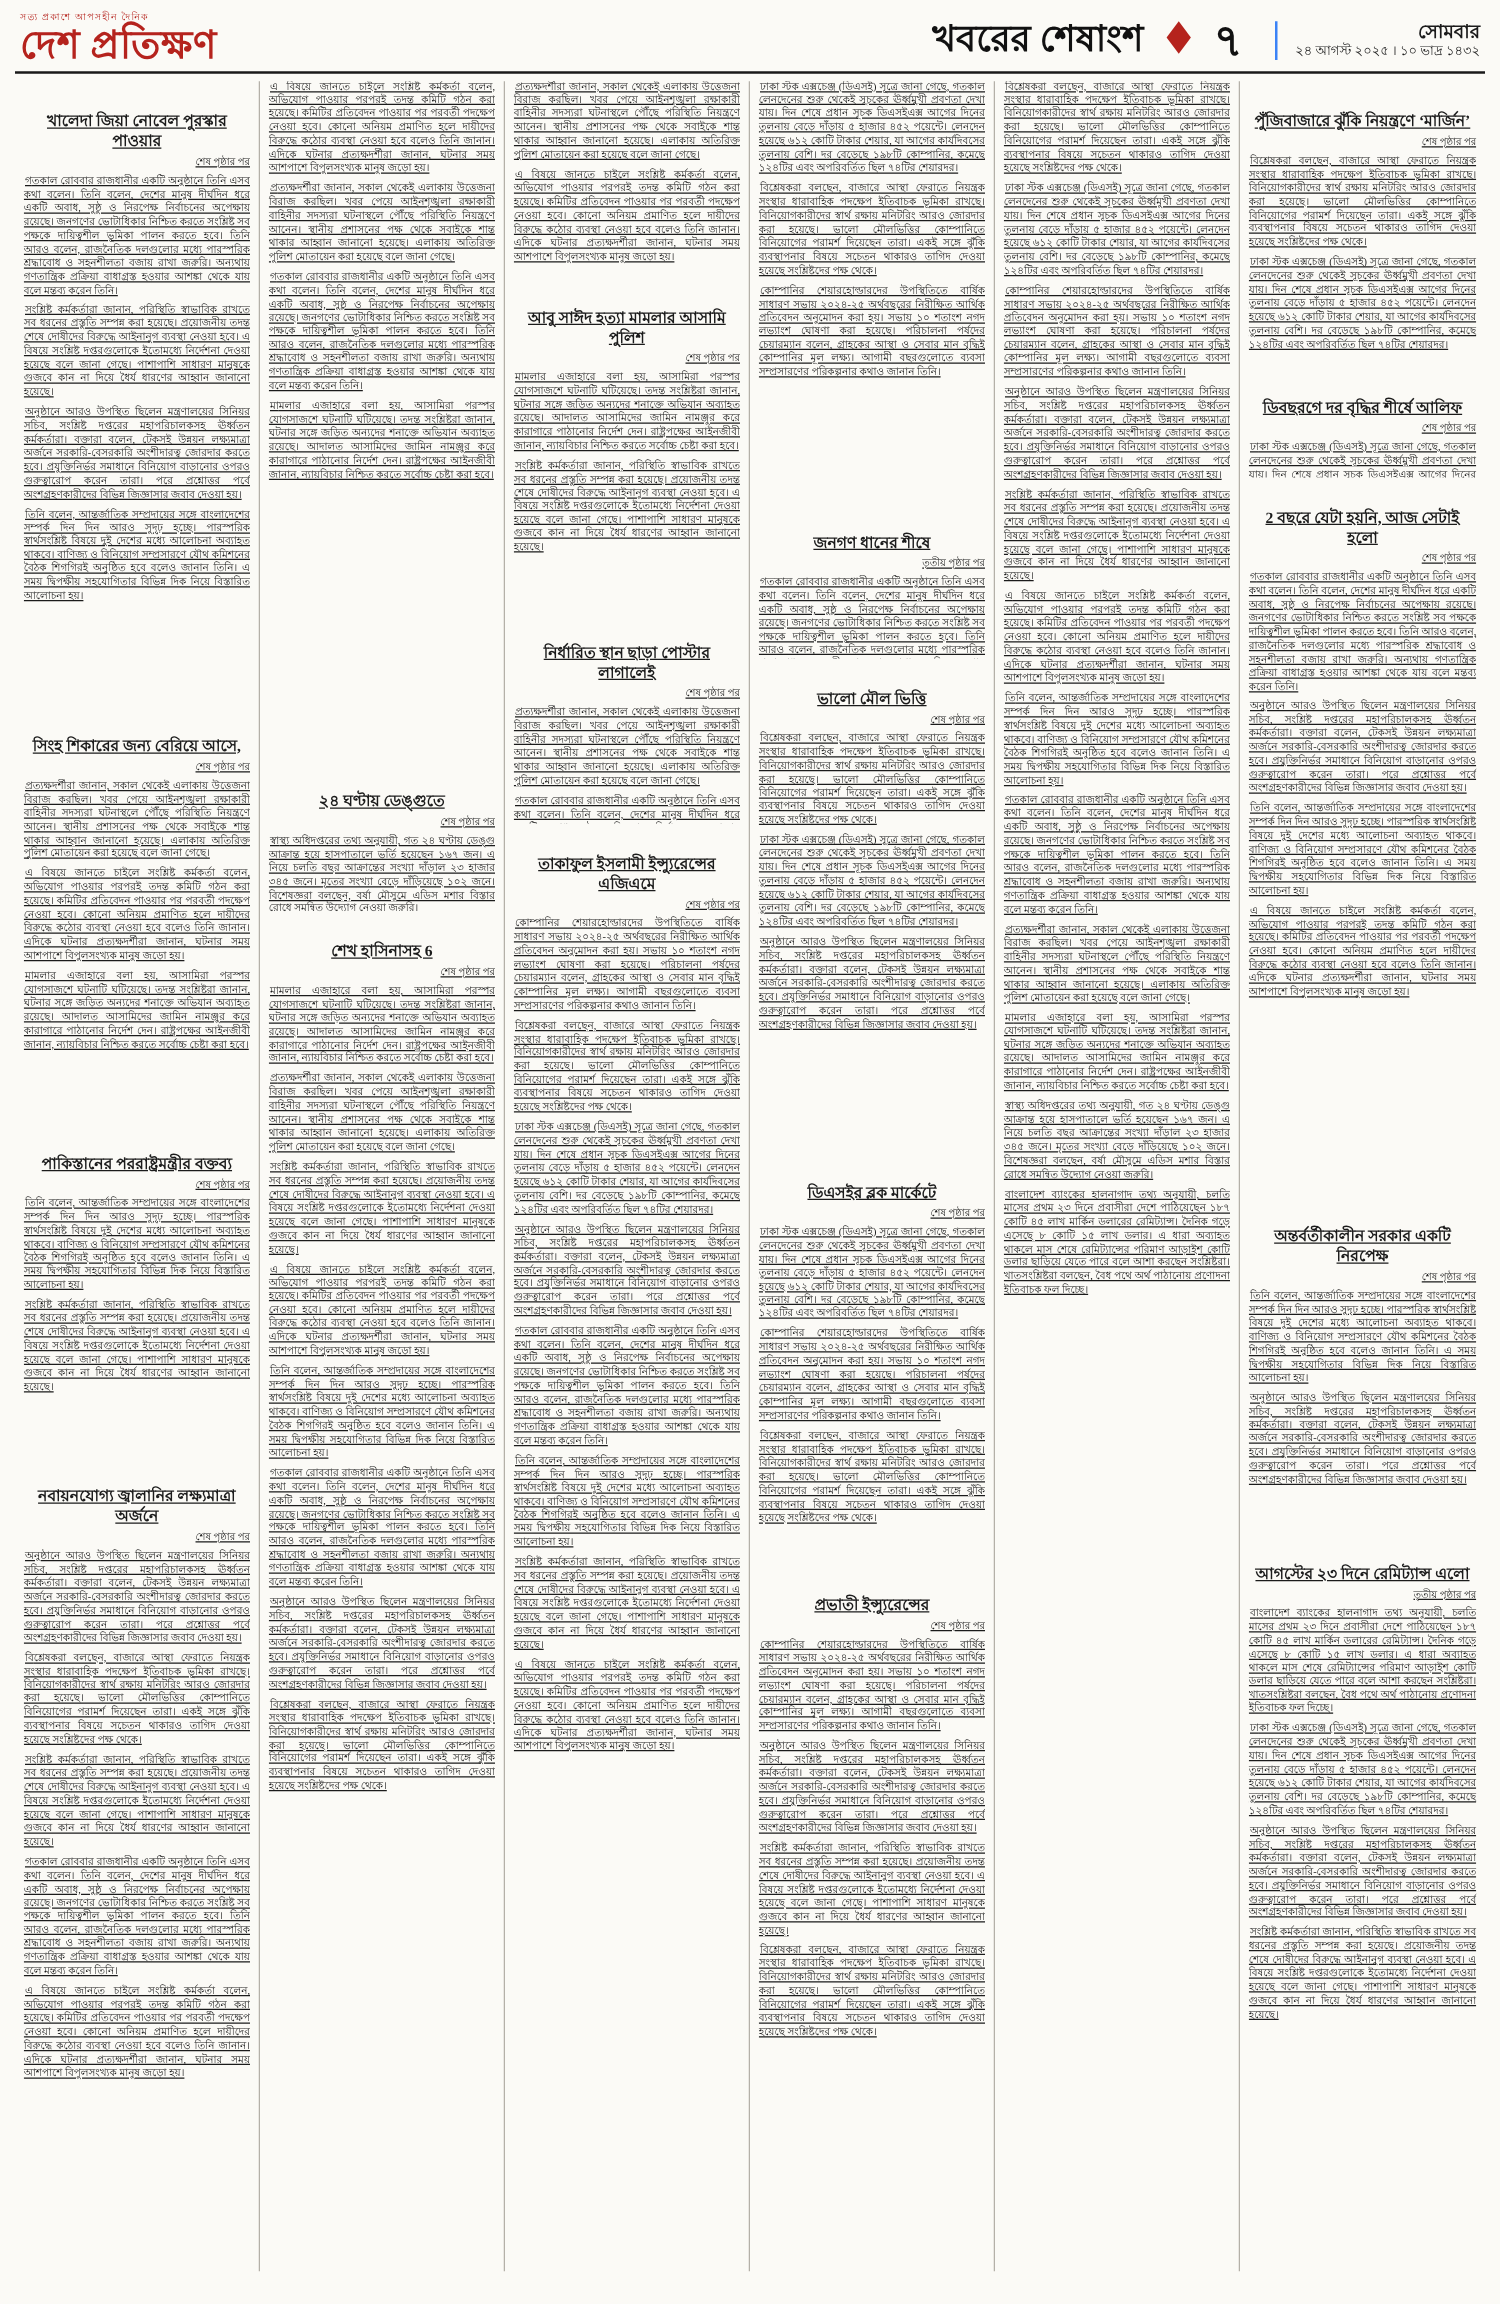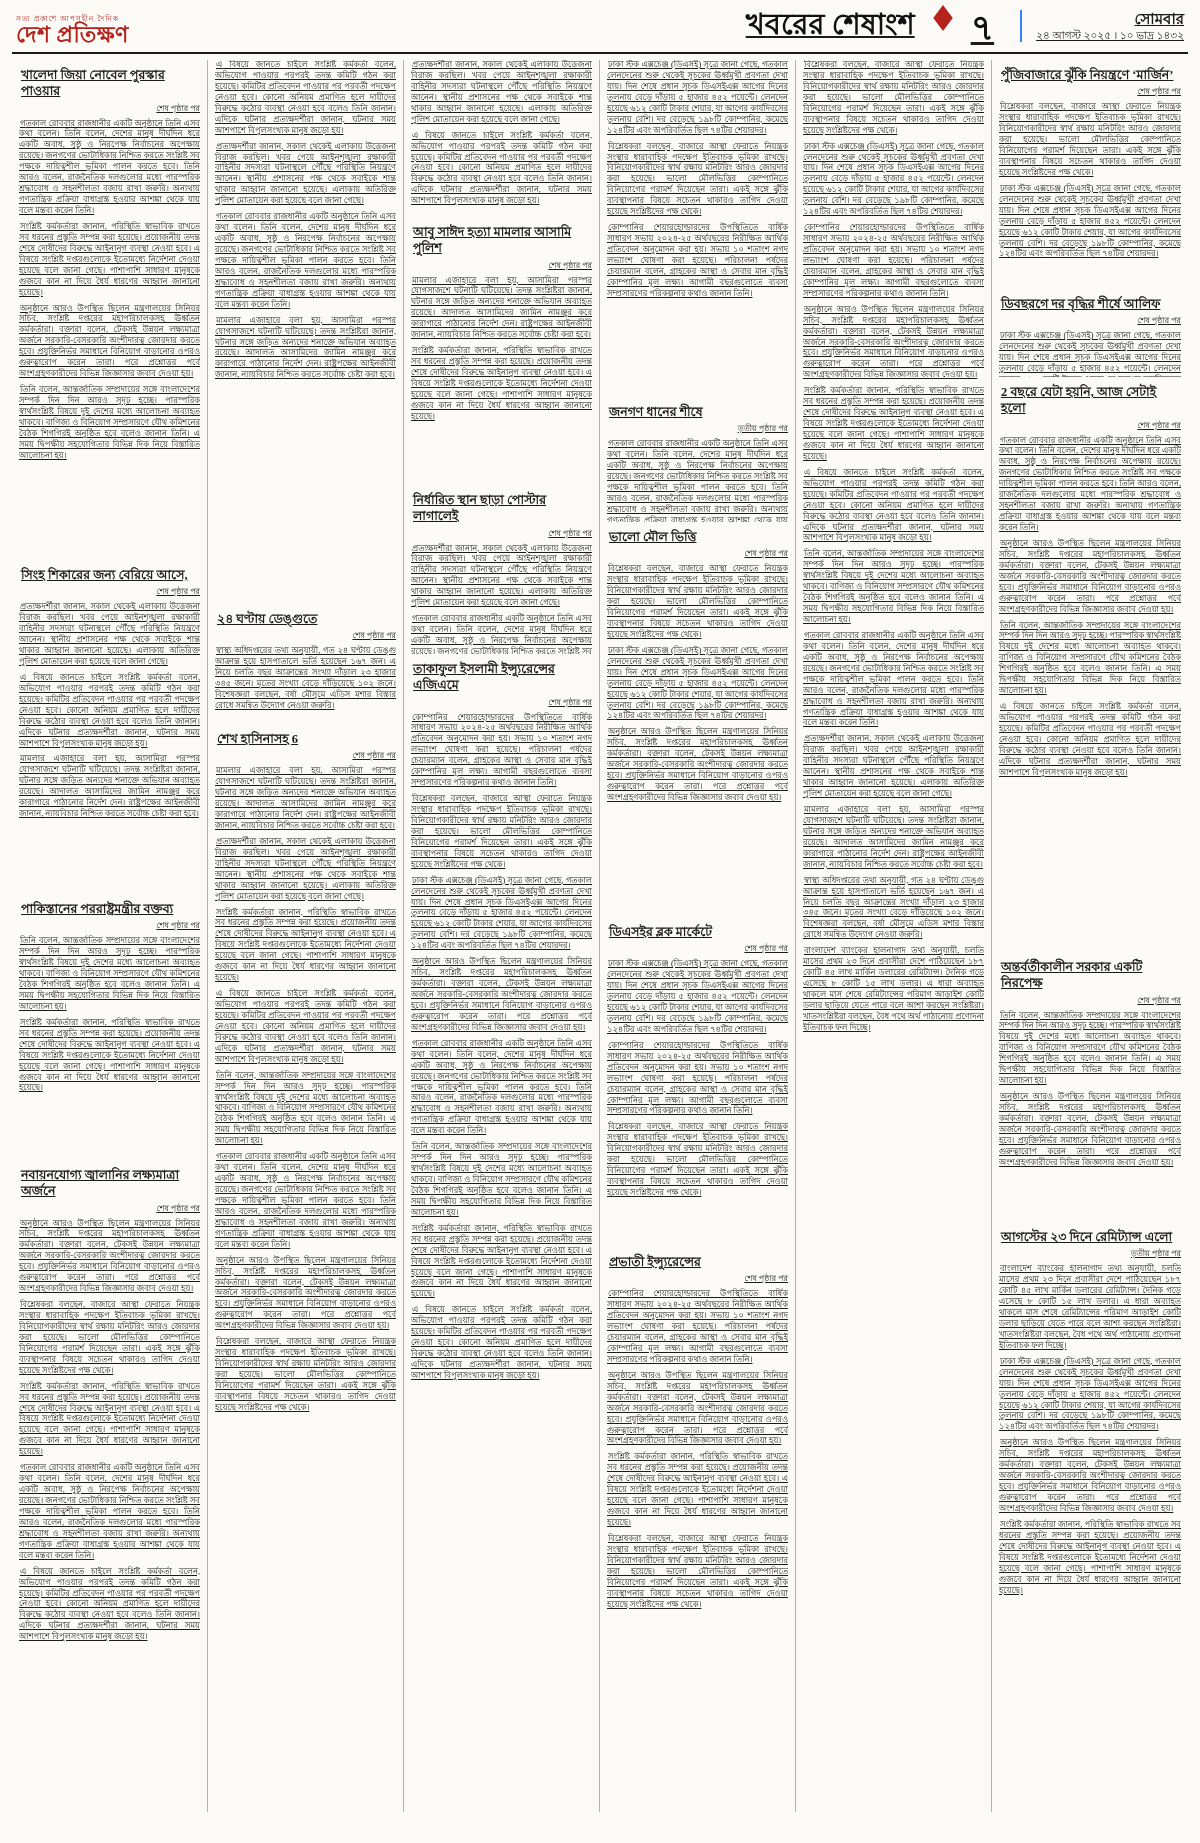--- a/index.html
+++ b/index.html
@@ -2,34 +2,34 @@
 <html lang="bn"><head>
 <meta charset="utf-8">
 <style>
   html,body{margin:0;padding:0;background:#fbfaf6;}
   body{width:1200px;height:1843px;overflow:hidden;font-family:"Liberation Serif",serif;color:#1b1b1b;}
   .page{box-sizing:border-box;width:1200px;height:1843px;padding:8px 12px 10px;}
   
   .masthead{display:flex;align-items:flex-end;justify-content:space-between;border-bottom:2.5px solid #1a1a1a;padding:2px 4px 6px;}
   .brand-wrap{display:flex;flex-direction:column;line-height:1;}
   .brand-tagline{font-size:7.5px;color:#b5231d;letter-spacing:1px;margin-bottom:2px;}
-  .brand{font-size:22px;font-weight:bold;color:#b5231d;letter-spacing:.5px;}
-  .mast-right{display:flex;align-items:flex-start;gap:18px;text-decoration:underline;}
+  .brand{font-size:31px;font-weight:bold;color:#b5231d;letter-spacing:.5px;}
+  .mast-right{display:flex;align-items:center;gap:18px;}
   .section-title{font-size:29px;font-weight:bold;color:#111;line-height:1;}
   .ornament{width:16px;height:16px;background:#b5231d;transform:rotate(45deg) skew(8deg,8deg);margin:0 2px 6px;}
   .page-num{font-size:36px;font-weight:bold;line-height:1;color:#111;}
   .dateblock{text-align:right;line-height:1.25;border-left:2px solid #3b82f6;padding-left:14px;margin-left:8px;}
   .day{font-size:15px;font-weight:bold;}
   .dateline{font-size:10.5px;color:#222;}
   
   .cols{display:flex;height:1752px;margin-top:6px;}
   .col{box-sizing:border-box;width:196px;height:100%;padding:0 7px;border-right:1px solid #b4b0a8;overflow:hidden;}
   .col:last-child{border-right:none;}
   .article{overflow:hidden;text-decoration:underline;}
-  .headline{font-size:12.5px;font-weight:bold;text-align:left;line-height:1.3;margin:7px 2px 2px;}
+  .headline{font-size:12.5px;font-weight:bold;text-align:center;line-height:1.3;margin:24px 2px 2px;}
   .cont{font-size:8px;text-align:right;margin:0 0 4px;color:#222;}
   .bp{font-size:8.3px;line-height:1.32;text-align:justify;margin:0 0 5px;}
   .bp:first-letter{padding-left:1px;}
 </style>
 </head>
 <body>
 
 <div class="page">
 
   <div class="masthead">

